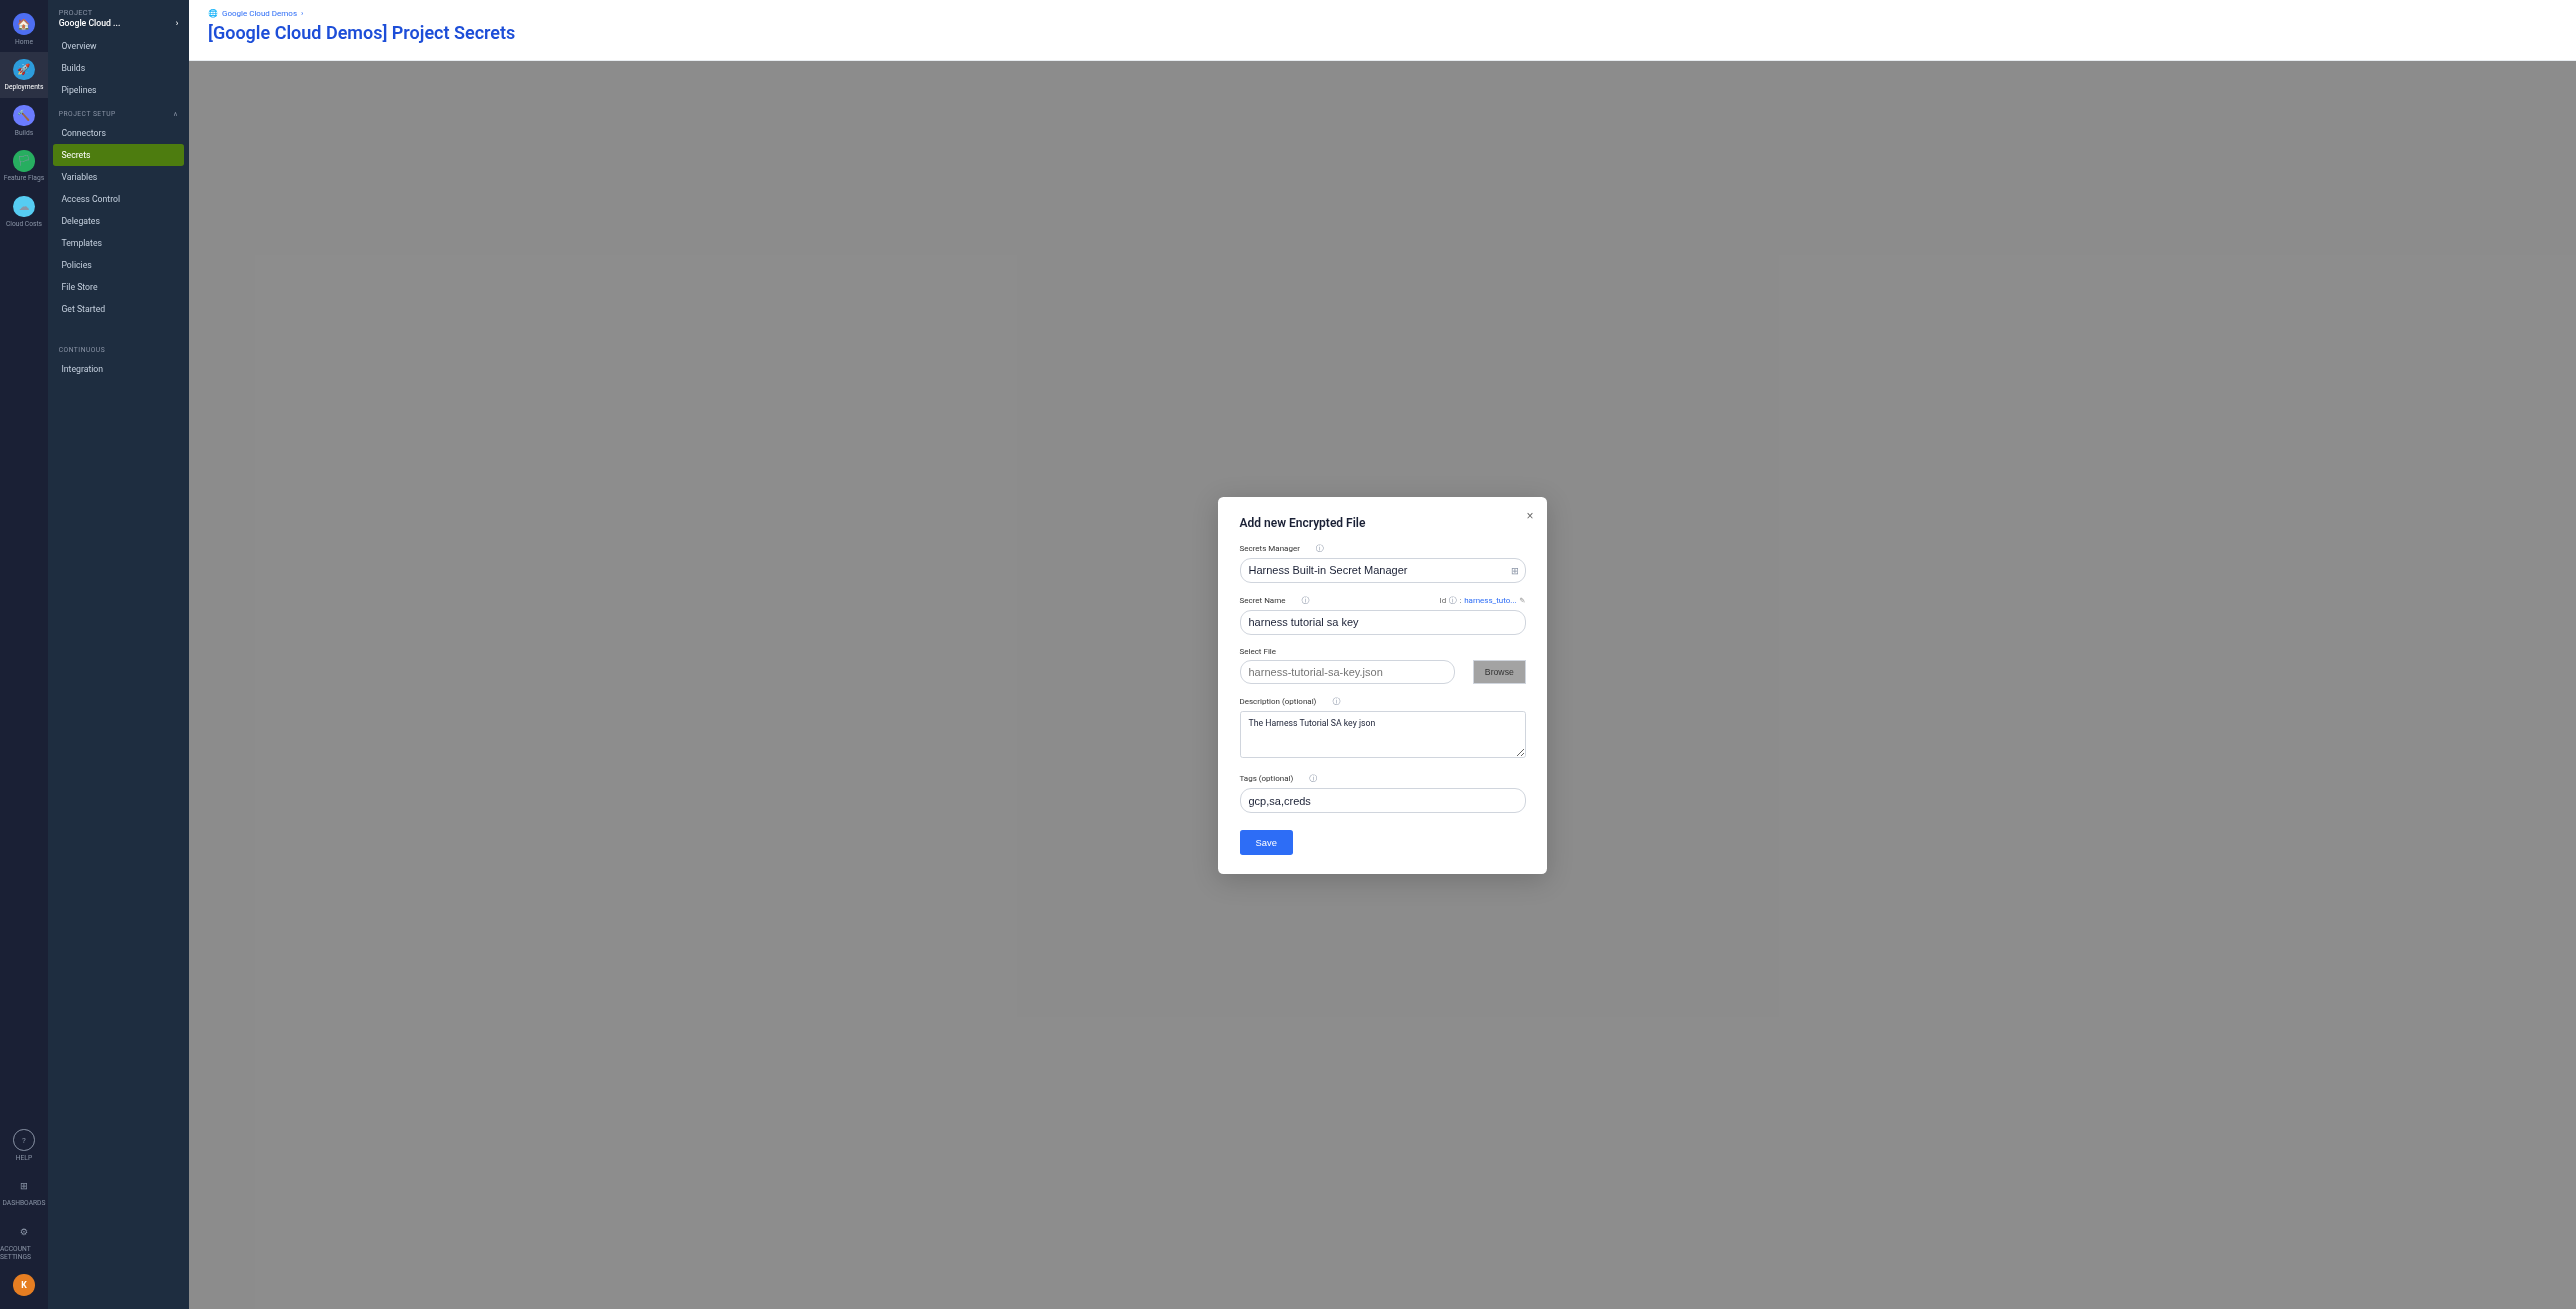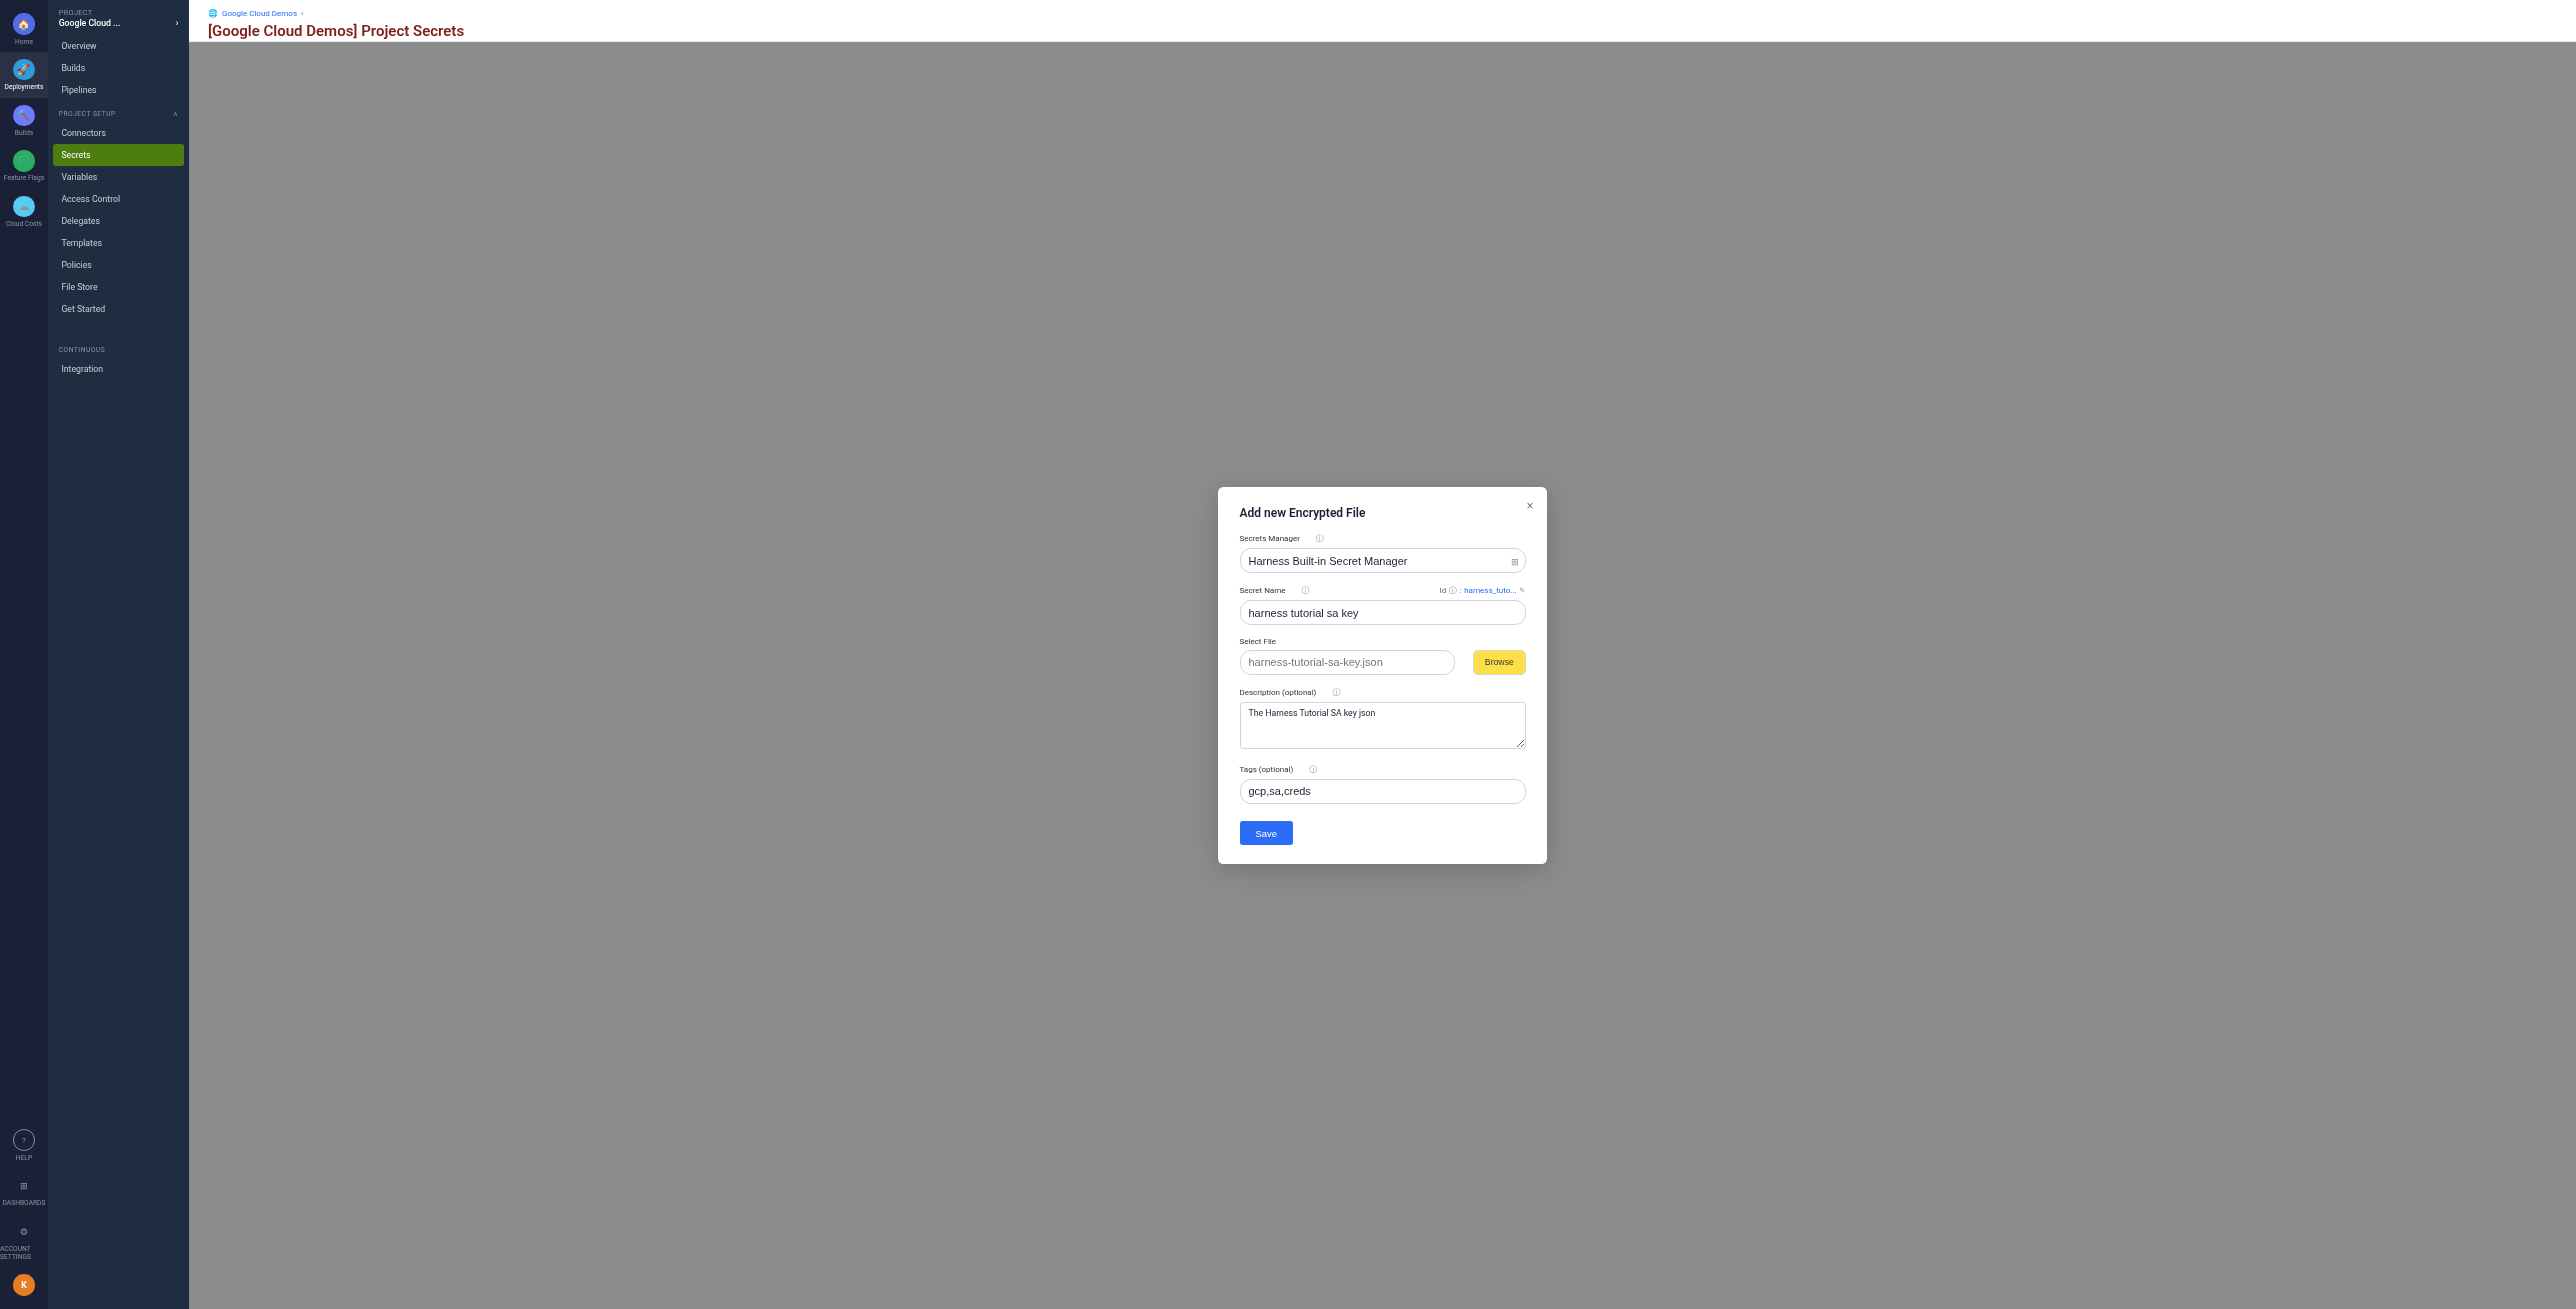--- a/index.html
+++ b/index.html
@@ -102,24 +102,24 @@
       background: #fff;
       border-bottom: 0.7px solid #e8ecf0;
     }
     .breadcrumb {
       font-size: 8px;
       color: #2d6df6;
       display: flex; align-items: center; gap: 4px;
       margin-bottom: 4px;
     }
     .page-title {
-      font-size: 15px;
+      font-size: 18px;
       font-weight: 600;
-      color: #7f1d1d;
-      padding-bottom: 1px;
+      color: #1d4ed8;
+      padding-bottom: 17px;
     }
 
     
     .main-body {
       flex: 1;
       background: #d8d8d8;
       position: relative;
       display: flex;
       align-items: center;
       justify-content: center;
@@ -191,23 +191,23 @@
     }
     .select-file-row {
       display: flex; gap: 18px;
     }
     .select-file-row .form-control {
       flex: 1;
       color: #999;
     }
     .browse-btn {
       padding: 5.4px 10.7px;
-      background: #fde047;
+      background: #a3a3a3;
       border: 0.7px solid #d0d5dd;
-      border-radius: 5px;
+      border-radius: 0;
       font-size: 8.7px;
       color: #333;
       cursor: pointer;
       white-space: nowrap;
     }
     .form-textarea {
       width: 100%;
       border: 0.7px solid #d0d5dd;
       border-radius: 2.7px;
       padding: 5.4px 8px;

